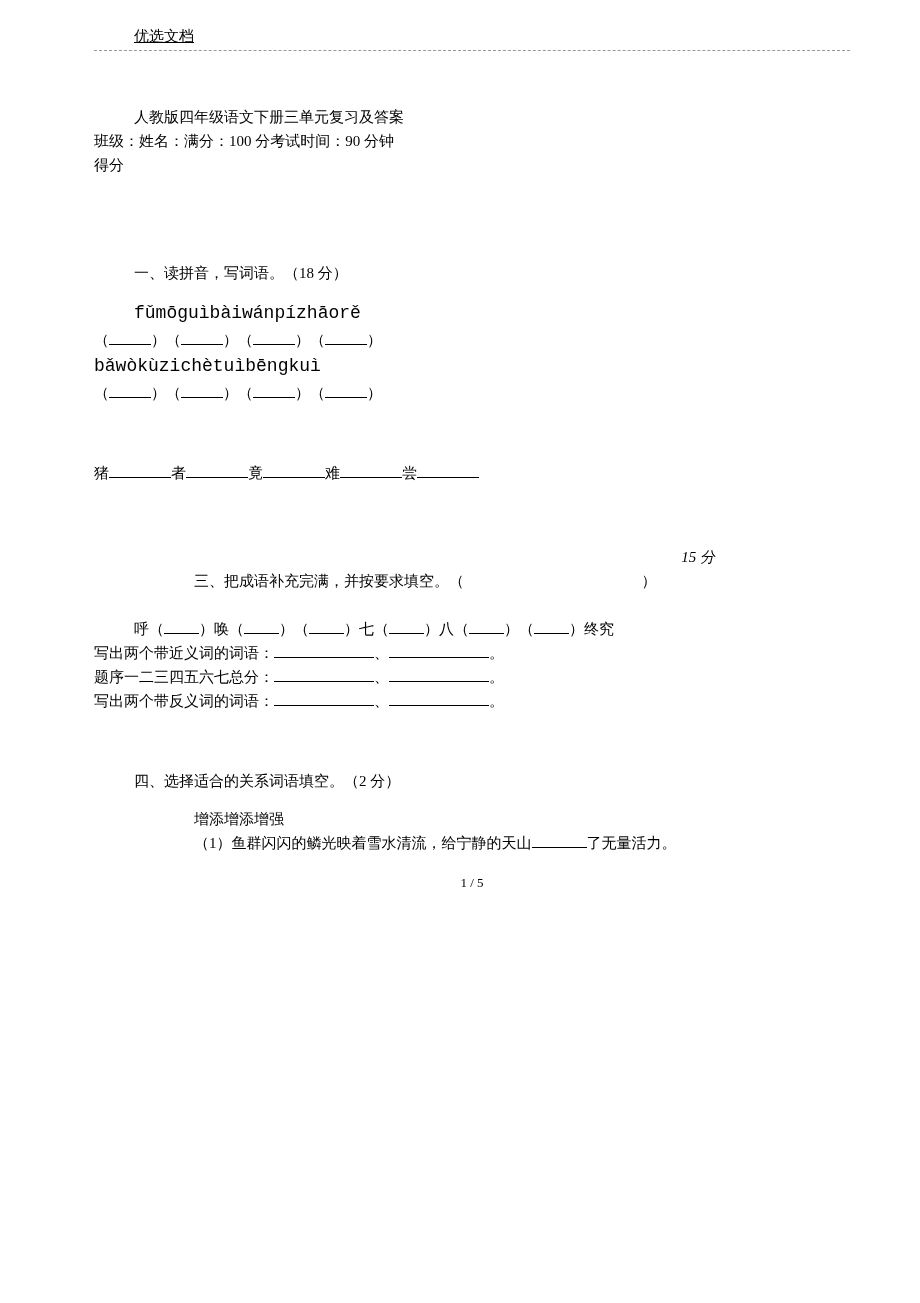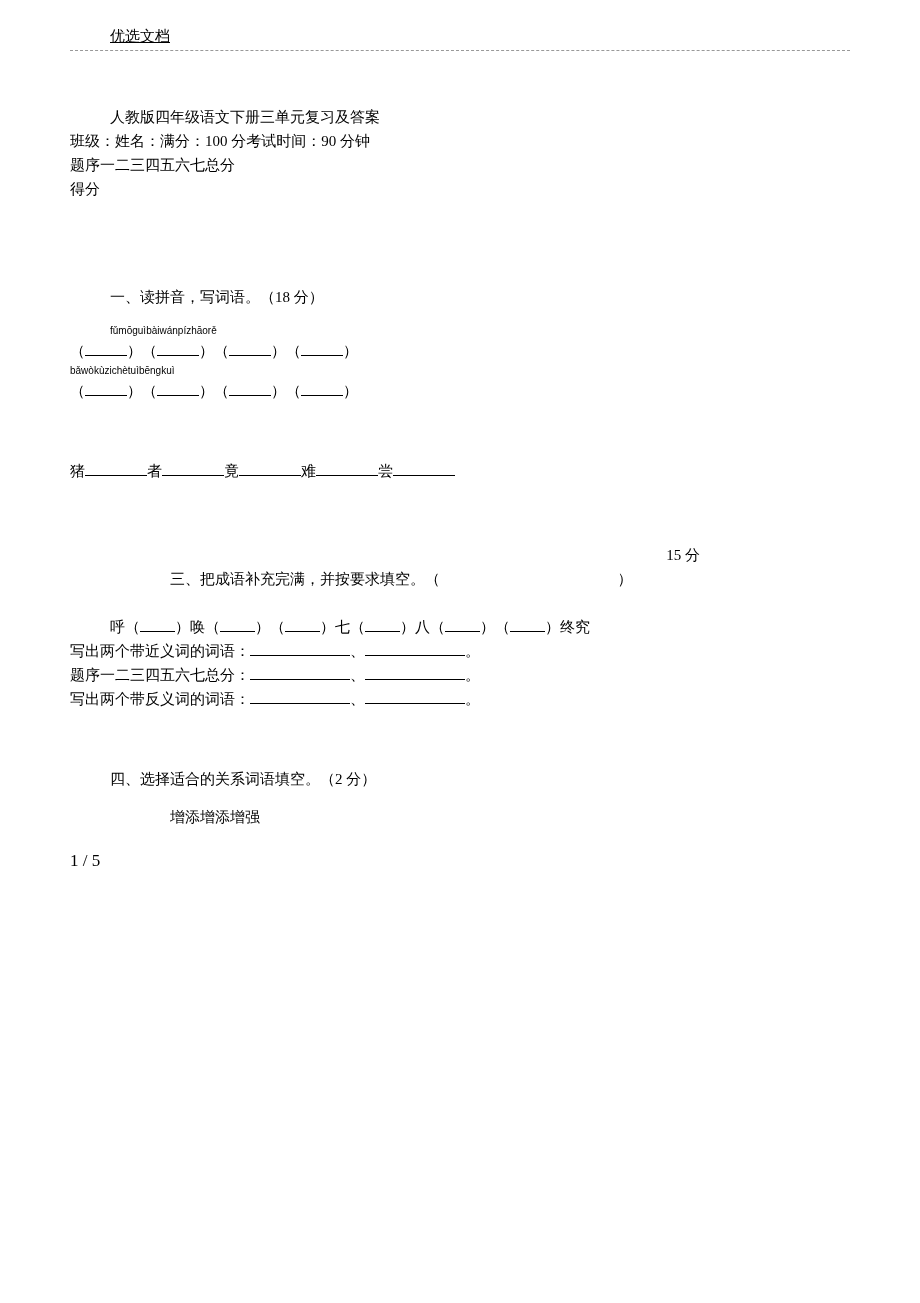--- a/index.html
+++ b/index.html
@@ -7,20 +7,21 @@
       font-family: "SimSun", "宋体", serif;
       font-size: 15px;
       line-height: 1.6;
       background: #fff;
       color: #000;
       width: 920px;
       padding: 0;
     }
     .page {
       padding: 24px 70px 0 70px;
+      margin-left: 24px;
     }
     .header {
       padding-bottom: 4px;
       margin-bottom: 50px;
     }
     .header-text {
       text-decoration: underline;
       padding-left: 40px;
       font-size: 15px;
     }
@@ -40,58 +41,58 @@
       display: inline-block;
       border-bottom: 1px solid #000;
       min-width: 50px;
       height: 1.1em;
       vertical-align: baseline;
     }
     .blank-sm { min-width: 42px; }
     .blank-md { min-width: 62px; }
     .blank-lg { min-width: 100px; }
     .pinyin {
-      font-family: Liberation Sans, sans-serif;
-      font-size: 10px;
+      font-family: Liberation Mono, monospace;
+      font-size: 18px;
     }
     .q3-wrap {
       position: relative;
       margin-bottom: 10px;
     }
     .q3-score {
       position: absolute;
-      right: 150px;
+      right: 135px;
       top: -24px;
+      font-style: italic;
     }
     .q3-line {
       padding-left: 100px;
     }
     .page-num {
-      text-align: left;
+      text-align: center;
       margin-top: 18px;
-      font-size: 17px;
+      font-size: 13px;
     }
     .line { white-space: nowrap; }
     .q4-sub { padding-left: 100px; }
   </style>
 </head>
 <body>
 
 <div class="page">
 
   <div class="header">
     <span class="header-text">优选文档</span>
     <hr class="hr-line">
   </div>
 
   <div class="content">
 
     <div class="indent">人教版四年级语文下册三单元复习及答案</div>
     <div>班级：姓名：满分：100 分考试时间：90 分钟</div>
-    <div>题序一二三四五六七总分</div>
     <div>得分</div>
 
     <div class="gap-lg"></div>
     <div class="gap-md"></div>
 
     <div class="indent">一、读拼音，写词语。（18 分）</div>
     <div class="gap-sm"></div>
 
     <div class="indent pinyin">fǔmōguìbàiwánpízhāorě</div>
     <div class="line">
@@ -132,17 +133,20 @@
     </div>
     <div class="line">
       <span>写出两个带反义词的词语：</span><span class="blank blank-lg"></span><span>、</span><span class="blank blank-lg"></span><span>。</span>
     </div>
 
     <div class="gap-lg"></div>
 
     <div class="indent">四、选择适合的关系词语填空。（2 分）</div>
     <div class="gap-sm"></div>
     <div class="q4-sub">增添增添增强</div>
+    <div class="q4-sub line">
+      <span>（1）鱼群闪闪的鳞光映着雪水清流，给宁静的天山</span><span class="blank" style="min-width:55px"></span><span>了无量活力。</span>
+    </div>
 
     <div class="page-num">1 / 5</div>
 
   </div>
 </div>
 
 </body></html>

